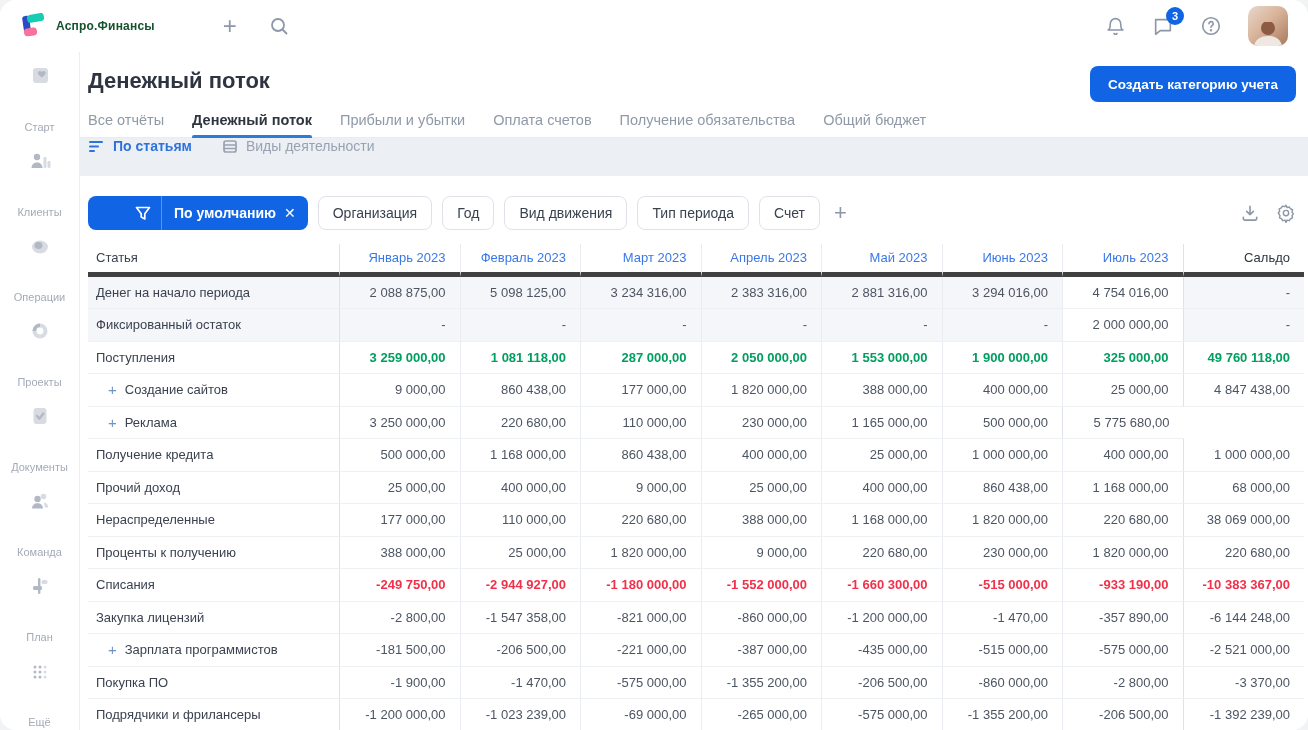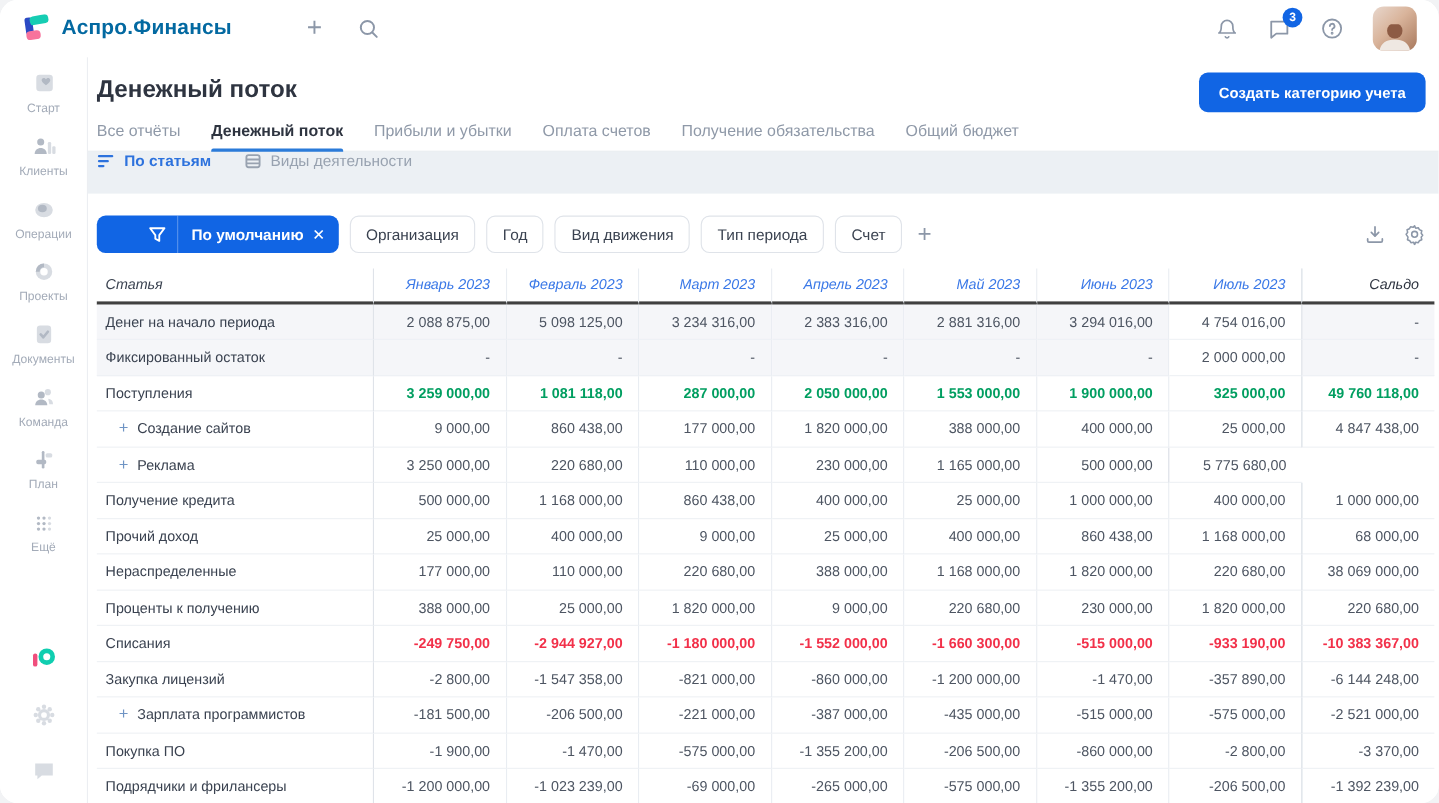--- a/index.html
+++ b/index.html
@@ -2,33 +2,33 @@
 <html><head>
 <meta charset="utf-8">
 <style>
   * { margin:0; padding:0; box-sizing:border-box; }
   html,body { width:1308px; height:730px; background:#f2f3f5; font-family:"Liberation Sans", sans-serif; }
   .page { position:relative; width:1308px; height:730px; background:#fff; border-radius:16px; overflow:hidden; }
 
   
   .topbar { position:absolute; top:0; left:0; right:0; height:52px; background:#fff; display:flex; align-items:center; padding:0 20px; z-index:5; }
   .logo-mark { width:26px; height:26px; position:relative; margin-right:10px; }
-  .brand { font-size:19px; font-weight:700; color:#0369a1; letter-spacing:.2px; }
+  .brand { font-size:12px; font-weight:700; color:#14532d; letter-spacing:.2px; }
   .topbar-add { margin-left:68px; color:#8c97a8; font-size:24px; font-weight:300; cursor:pointer; line-height:1; }
   .topbar-search { margin-left:32px; cursor:pointer; display:flex; }
   .topbar-right { margin-left:auto; display:flex; align-items:center; gap:26px; }
   .icon-btn { position:relative; cursor:pointer; display:flex; }
   .badge { position:absolute; top:-8px; right:-10px; background:#1165e4; color:#fff; font-size:11px; font-weight:700; min-width:18px; height:18px; border-radius:9px; display:flex; align-items:center; justify-content:center; padding:0 4px; }
   .avatar { width:40px; height:40px; border-radius:10px; overflow:hidden; background:linear-gradient(135deg,#e8d7cd 0%,#d9b49b 45%,#a9795d 100%); position:relative; cursor:pointer; }
   .avatar svg { position:absolute; bottom:-2px; left:0; }
 
   
   .sidebar { position:absolute; top:52px; left:0; bottom:0; width:80px; background:#fff; border-right:1px solid #eceef2; display:flex; flex-direction:column; align-items:center; padding-top:12px; z-index:4; }
   .side-item { display:flex; flex-direction:column; align-items:center; gap:5px; margin-bottom:16px; cursor:pointer; width:72px; }
-  .side-item .lbl { font-size:11px; color:#a3abb8; }
+  .side-item .lbl { font-size:11px; color:#a3abb8;margin-top:28px; }
   .side-bottom { margin-top:auto; display:flex; flex-direction:column; align-items:center; gap:26px; padding-bottom:18px; }
 
   
   .main { position:absolute; top:52px; left:80px; right:0; bottom:0; background:#fff; }
   .hdr { display:flex; align-items:flex-start; justify-content:space-between; padding:14px 12px 0 8px; }
   .title { font-size:22px; font-weight:700; color:#2e3440; line-height:30px; }
   .create-btn { background:#1165e4; color:#fff; font-size:13.5px; font-weight:600; border:none; border-radius:8px; height:36px; padding:0 18px; cursor:pointer; font-family:inherit; }
   .tabs { display:flex; gap:28px; padding:10px 8px 0 8px; border-bottom:1px solid #e8ebef; }
   .tab { font-size:14.5px; color:#8f99a8; padding-bottom:9px; cursor:pointer; position:relative; white-space:nowrap; }
   .tab.active { color:#2e3440; font-weight:600; }
@@ -47,21 +47,21 @@
   .plus-gray { color:#8c97a8; font-size:22px; font-weight:300; margin-left:4px; cursor:pointer; }
   .filter-right { margin-left:auto; display:flex; gap:16px; align-items:center; }
 
   
   .table { margin:2px 4px 0 8px; }
   .trow { display:grid; grid-template-columns:252px repeat(7,120.5px) 1fr; }
   .trow .cell { height:32.5px; display:flex; align-items:center; border-bottom:1px solid #eef1f4; border-right:1px solid #e9edf2; font-size:13px; }
   .trow .cell:last-child { border-right:none; border-left:1px solid #dfe3e9; margin-left:-1px; }
   .trow .cell.num { justify-content:flex-end; padding-right:14px; color:#4d5562; }
   .trow .cell.name { padding-left:8px; color:#3a4250; border-right:1px solid #dfe3e9; }
-  .thead .cell { color:#5a6270; border-bottom:3px solid #404040;font-style:italic; }
+  .thead .cell { color:#5a6270; border-bottom:5px solid #404040; }
   .thead .cell.month { color:#3a78e7; justify-content:flex-end; padding-right:14px; }
   .thead .cell.saldo-h { color:#2e3440; justify-content:flex-end; padding-right:14px; }
   .trow.muted .cell { background:#f5f6f9; }
   .trow.muted .cell.hl { background:#fff; }
   .trow.green .cell.num { color:#009e60; font-weight:700; }
   .trow.red .cell.num { color:#f23049; font-weight:700; }
   .indent2 { padding-left:30px; }
   .expander { color:#6f94c4; font-size:15px; font-weight:400; margin:0 8px 0 12px; cursor:pointer; }
 </style>
 </head>

